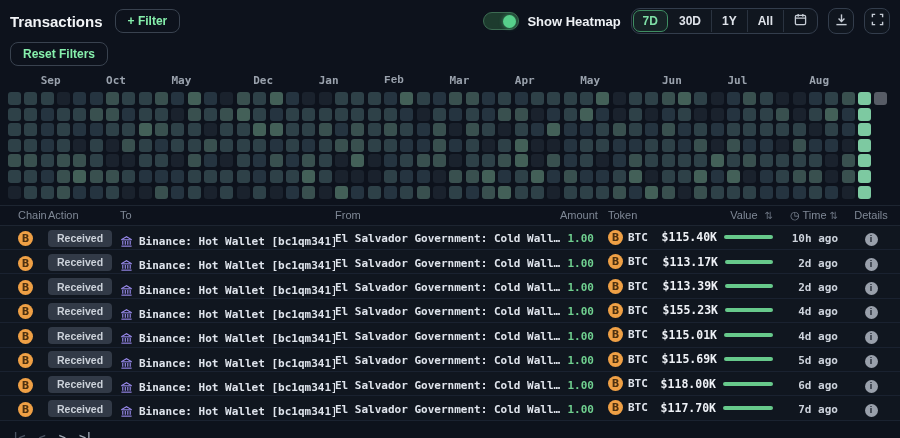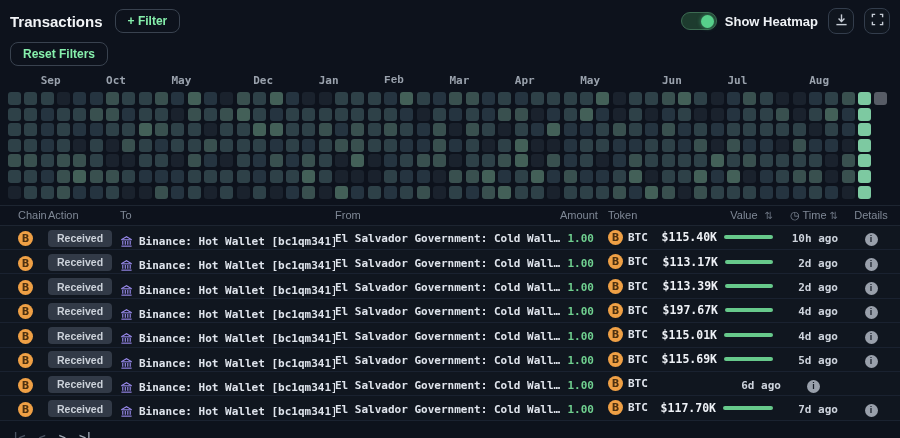--- a/index.html
+++ b/index.html
@@ -133,20 +133,37 @@
   <div class="topbar-left">
     <div class="page-title">Transactions</div>
     <button class="btn-outline">+ Filter</button>
   </div>
   <div class="topbar-right">
     <div class="toggle-wrap">
       <div class="toggle">
           <div class="knob"></div>
         </div>
       <span class="toggle-label">Show Heatmap</span>
+    </div>
+    <div class="range-group">
+
+      <div class="range-item active">7D</div>
+        <div class="range-item">30D</div>
+        <div class="range-item">1Y</div>
+        <div class="range-item">All</div>
+        <div class="range-item">
+        <span class="icon">
+          <svg width="13" height="13" viewBox="0 0 14 14" fill="none" stroke="#c7cdd6" stroke-width="1.4">
+            <rect x="1.5" y="2.5" width="11" height="10" rx="1.5"></rect>
+            <line x1="4.5" y1="1" x2="4.5" y2="4"></line>
+              <line x1="9.5" y1="1" x2="9.5" y2="4"></line>
+            <line x1="1.5" y1="5.5" x2="12.5" y2="5.5"></line>
+          </svg>
+        </span>
+      </div>
     </div>
     <button class="icon-btn">
       <span>
         <svg width="13" height="13" viewBox="0 0 14 14" fill="none" stroke-width="1.5">
           <path d="M7 1.5 V9"></path>
             <path d="M3.8 6 L7 9.2 L10.2 6"></path>
             <path d="M1.5 12.5 H12.5"></path>
         </svg>
       </span>
     </button>
@@ -691,21 +708,21 @@
           </span>
           <span class="cell-text">Binance: Hot Wallet [bc1qm341]</span>
         </div>
         <div><span class="cell-text">El Salvador Government: Cold Wall…</span></div>
         <div class="c-amount"><span class="amount-text">1.00</span></div>
         <div class="c-token">
           <span class="coin">B</span>
           <span class="cell-text">BTC</span>
         </div>
         <div class="c-value">
-          <span class="value-text">$197.67K</span>
+          <span class="value-text">$155.23K</span>
           <span class="value-bar" style="width:48px"></span>
         </div>
         <div class="c-time"><span class="time-text">4d ago</span></div>
         <div class="c-details"><span class="info-icon">i</span></div>
       </div>
       <div class="t-row">
         <div class="c-chain"><span class="coin">B</span></div>
         <div><span class="badge">Received</span></div>
         <div class="c-from">
           <span class="bank-icon">
@@ -780,20 +797,24 @@
             </svg>
           </span>
           <span class="cell-text">Binance: Hot Wallet [bc1qm341]</span>
         </div>
         <div><span class="cell-text">El Salvador Government: Cold Wall…</span></div>
         <div class="c-amount"><span class="amount-text">1.00</span></div>
         <div class="c-token">
           <span class="coin">B</span>
           <span class="cell-text">BTC</span>
         </div>
+        <div class="c-value">
+          <span class="value-text">$118.00K</span>
+          <span class="value-bar" style="width:50px"></span>
+        </div>
         <div class="c-time"><span class="time-text">6d ago</span></div>
         <div class="c-details"><span class="info-icon">i</span></div>
       </div>
       <div class="t-row">
         <div class="c-chain"><span class="coin">B</span></div>
         <div><span class="badge">Received</span></div>
         <div class="c-from">
           <span class="bank-icon">
             <svg width="13" height="13" viewBox="0 0 14 14" fill="none" stroke="#9b8cf0" stroke-width="1.2">
               <path d="M1.5 5 L7 1.8 L12.5 5"></path>

